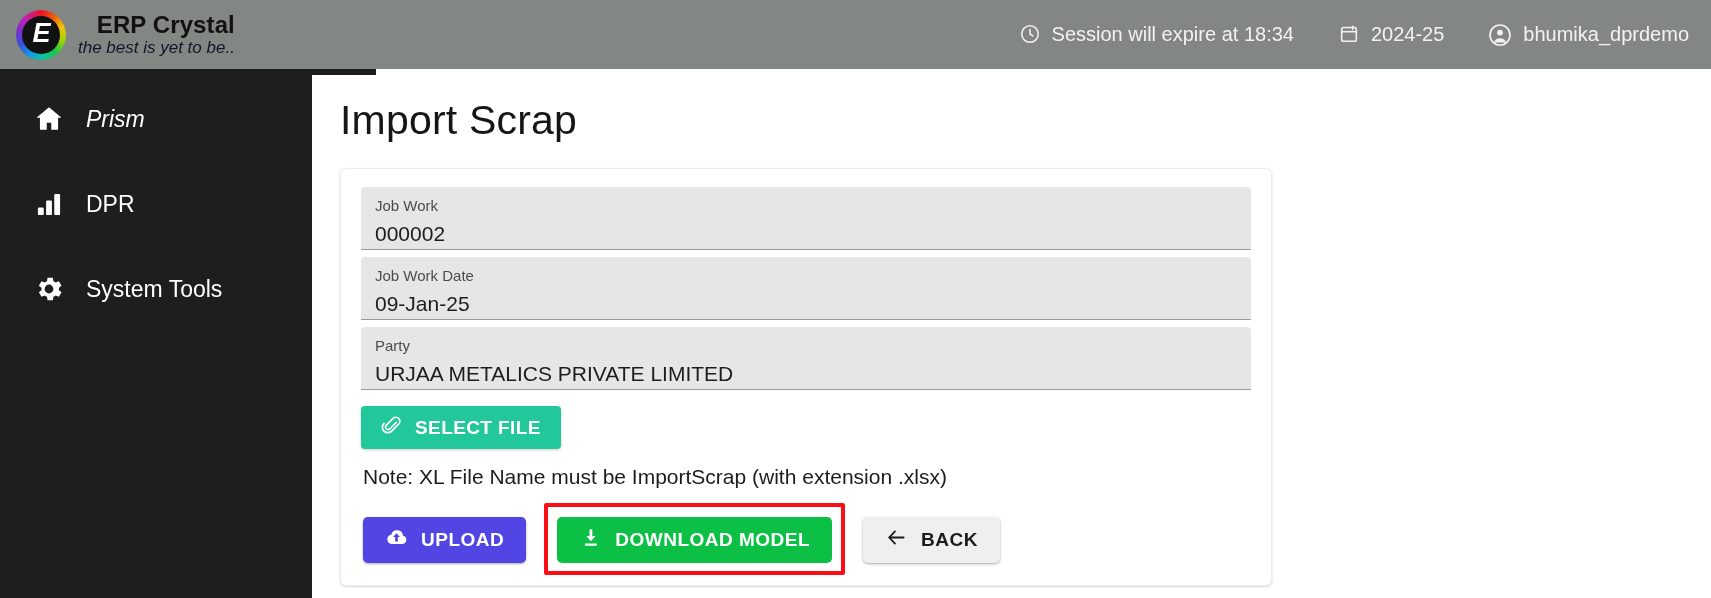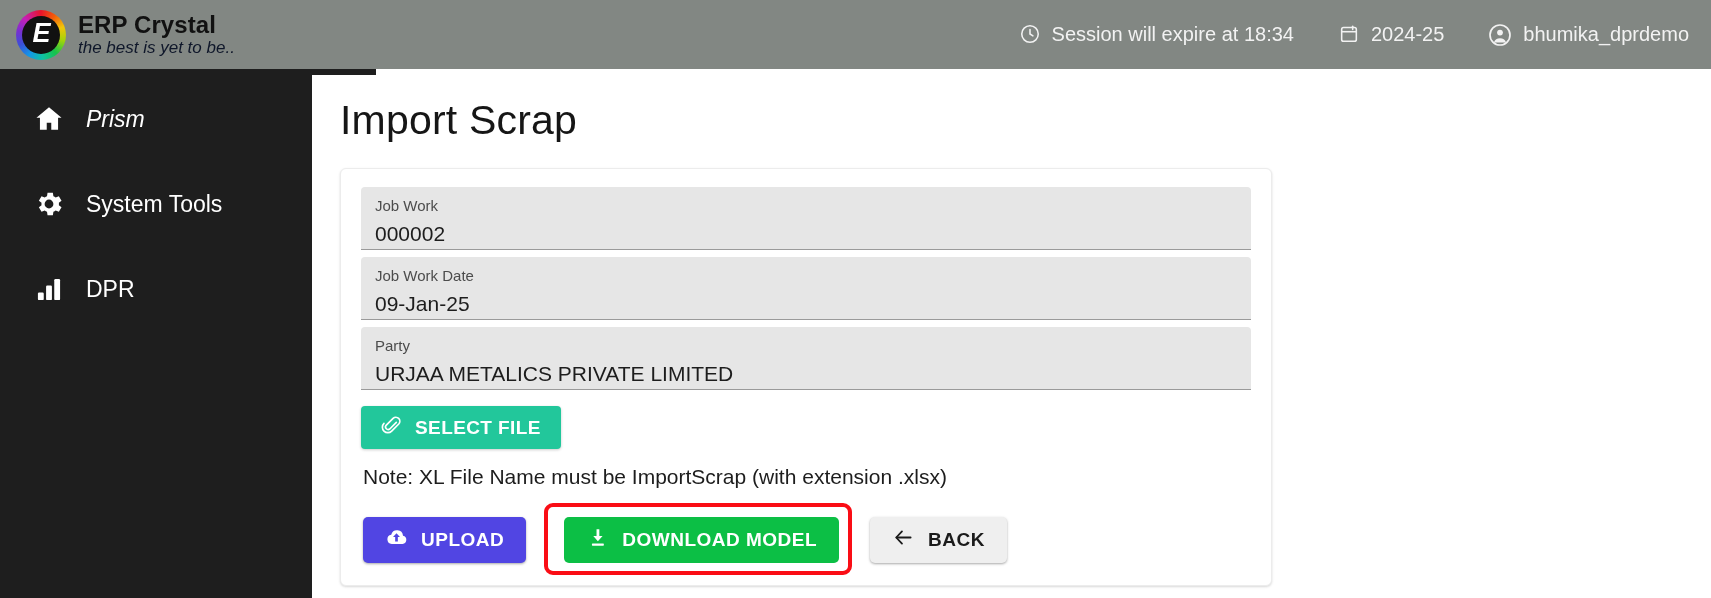--- a/index.html
+++ b/index.html
@@ -52,21 +52,21 @@
     color: #ffffff;
     font-family: "Liberation Sans", sans-serif;
     font-weight: bold;
     font-size: 27px;
     font-style: italic;
     line-height: 1;
     z-index: 2;
     letter-spacing: -1px;
     padding-bottom: 2px;
   }
-  .brand-text { line-height: 1.05; }
+  .brand-text { line-height: 1.05; text-align: right; }
   .brand-title {
     color: #111111;
     font-size: 24px;
     font-weight: bold;
     letter-spacing: 0.1px;
   }
   .brand-tag {
     color: #0f172a;
     font-size: 17px;
     font-style: italic;
@@ -210,22 +210,22 @@
     cursor: pointer;
     box-shadow: 0 1px 3px rgba(0,0,0,0.22), 0 1px 2px rgba(0,0,0,0.14);
     white-space: nowrap;
   }
   .btn-upload { background: #5145e3; color: #ffffff; }
   .btn-download { background: #0cbf45; color: #ffffff; }
   .btn-back { background: #efefef; color: #1b1b1b; }
 
   .highlight-wrap {
     border: 4px solid #fa0d15;
-    border-radius: 9px;
-    padding: 10px 9px 8px 16px;
+    border-radius: 2px;
+    padding: 10px 9px 8px 9px;
     display: inline-flex;
     margin: -14px -2px -12px -2px;
   }
   .highlight-wrap .btn { box-shadow: none; }
 </style>
 </head>
 <body>
 
 <div class="topbar">
 
@@ -282,36 +282,36 @@
     <span class="nav-icon">
       <svg width="32" height="32" viewBox="0 0 24 24" fill="#ffffff">
         <path d="M12 3.2 2.6 11.1h2.6V20h5.1v-5.2h3.4V20h5.1v-8.9h2.6z"></path>
       </svg>
     </span>
     <span class="nav-label italic">Prism</span>
   </div>
 
   <div class="nav-item">
     <span class="nav-icon">
-      <svg width="32" height="32" viewBox="0 0 24 24" fill="#ffffff">
-        <path d="M19.4 13a7.6 7.6 0 0 0 0-2l2-1.5-2-3.4-2.4 1a7.7 7.7 0 0 0-1.7-1l-.4-2.6h-4l-.4 2.6c-.6.25-1.2.6-1.7 1l-2.4-1-2 3.4 2 1.5a7.6 7.6 0 0 0 0 2l-2 1.5 2 3.4 2.4-1c.5.4 1.1.75 1.7 1l.4 2.6h4l.4-2.6c.6-.25 1.2-.6 1.7-1l2.4 1 2-3.4zM12 15.3A3.3 3.3 0 1 1 12 8.7a3.3 3.3 0 0 1 0 6.6z"></path>
-      </svg>
-    </span>
-    <span class="nav-label">System Tools</span>
-  </div>
-
-  <div class="nav-item">
-    <span class="nav-icon">
       <svg width="28" height="28" viewBox="0 0 24 24" fill="#ffffff">
         <rect x="2.5" y="15" width="5" height="6.5" rx="1"></rect>
         <rect x="9.5" y="9" width="5" height="12.5" rx="1"></rect>
         <rect x="16.5" y="3.5" width="5" height="18" rx="1"></rect>
       </svg>
     </span>
     <span class="nav-label">DPR</span>
+  </div>
+
+  <div class="nav-item">
+    <span class="nav-icon">
+      <svg width="32" height="32" viewBox="0 0 24 24" fill="#ffffff">
+        <path d="M19.4 13a7.6 7.6 0 0 0 0-2l2-1.5-2-3.4-2.4 1a7.7 7.7 0 0 0-1.7-1l-.4-2.6h-4l-.4 2.6c-.6.25-1.2.6-1.7 1l-2.4-1-2 3.4 2 1.5a7.6 7.6 0 0 0 0 2l-2 1.5 2 3.4 2.4-1c.5.4 1.1.75 1.7 1l.4 2.6h4l.4-2.6c.6-.25 1.2-.6 1.7-1l2.4 1 2-3.4zM12 15.3A3.3 3.3 0 1 1 12 8.7a3.3 3.3 0 0 1 0 6.6z"></path>
+      </svg>
+    </span>
+    <span class="nav-label">System Tools</span>
   </div>
 
 </div>
 
 <div class="main">
 
   <h1 class="page-title">Import Scrap</h1>
 
   <div class="card">
 

